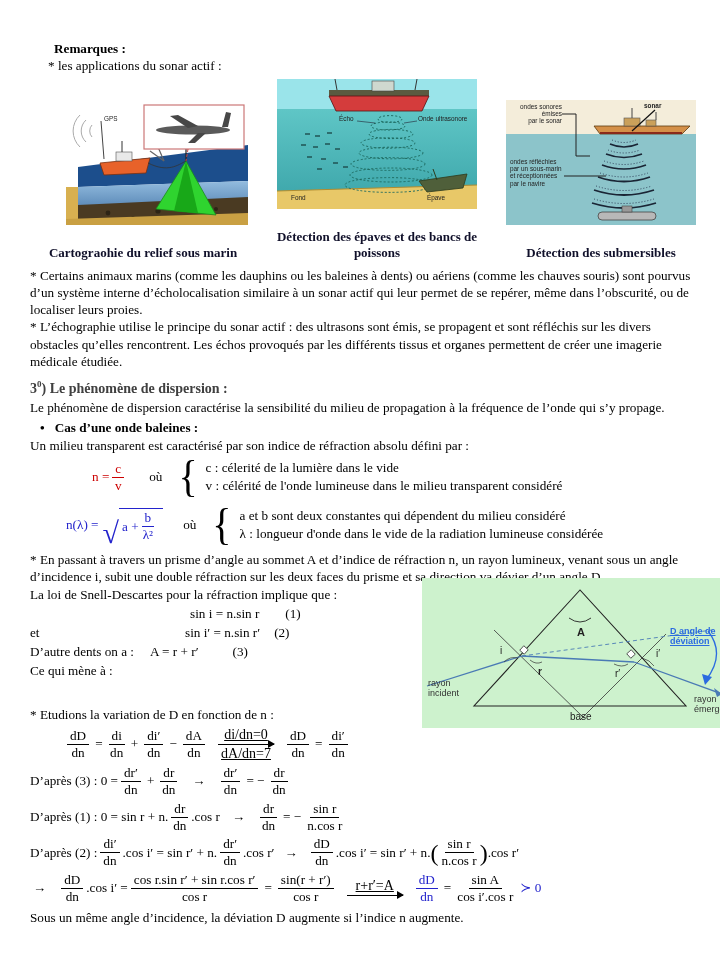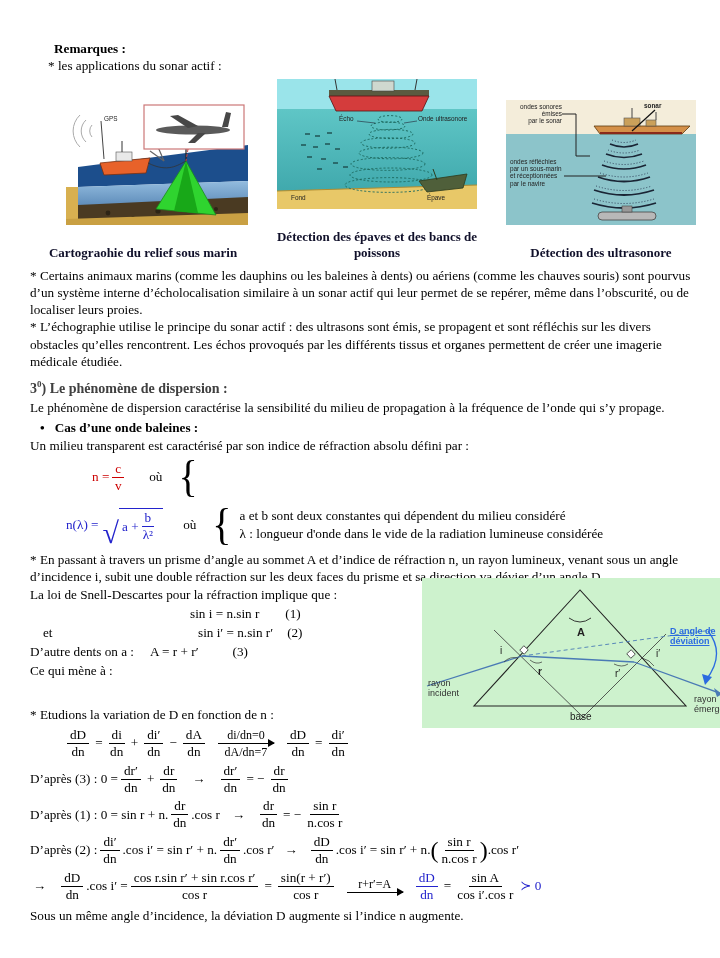--- a/index.html
+++ b/index.html
@@ -21,21 +21,21 @@
   .bullet-dot{margin-right:10px;}
   
   .frac{display:inline-flex;flex-direction:column;align-items:center;vertical-align:middle;line-height:1.05;margin:0 3px;text-align:center;}
   .frac .num{padding:0 3px 1px;border-bottom:1px solid currentColor;}
   .frac .den{padding-top:1px;}
   .op{margin:0 3px;}
   .eqrow{display:flex;align-items:center;margin:5px 0;}
   .red{color:#cc0000;}
   .blue{color:#2323cc;}
   .larrow{display:inline-flex;flex-direction:column;align-items:center;margin:0 10px;line-height:1;}
-  .larrow .lbl{font-size:12px;color:#000;}
+  .larrow .lbl{font-size:14px;color:#000;text-decoration:underline;}
   .larrow .shaft{position:relative;width:56px;height:1px;background:#000;margin:2px 0;}
   .larrow .shaft::after{content:"";position:absolute;right:-1px;top:-4px;width:0;height:0;border-left:7px solid #000;border-top:4px solid transparent;border-bottom:4px solid transparent;}
   .sqrt{display:inline-flex;align-items:flex-end;}
   .sqrt .radsign{font-size:30px;line-height:.8;transform:translateY(3px);}
   .sqrt .radbody{border-top:1.4px solid currentColor;padding:2px 6px 0 3px;display:inline-flex;align-items:center;}
   .brace{font-size:40px;font-weight:200;line-height:1;margin:0 8px 0 16px;transform:scaleY(1.1);}
   .cond{display:flex;align-items:center;}
   .cond .lines{display:flex;flex-direction:column;gap:2px;}
   .bigpar{font-size:24px;font-weight:300;vertical-align:middle;line-height:0;}
   .frow{display:flex;align-items:center;margin:3px 0;}
@@ -204,21 +204,21 @@
         </svg>
         <div class="flabel" style="left:6px;top:3px;text-align:right;width:50px;">ondes sonores
 émises
 par le sonar</div>
         <div class="flabel" style="left:138px;top:2px;font-weight:bold;">sonar</div>
         <div class="flabel" style="left:4px;top:58px;">ondes réfléchies
 par un sous-marin
 et réceptionnées
 par le navire</div>
       </div>
-      <div class="figcap">Détection des ultrasonore</div>
+      <div class="figcap">Détection des submersibles</div>
     </div>
   </div>
 
   <p style="margin-top:6px;">*  Certains animaux marins (comme les dauphins ou les baleines à dents) ou aériens (comme les chauves souris) sont pourvus d’un système interne d’écholocalisation similaire à un sonar actif qui leur permet de se repérer, même dans l’obscurité, ou de localiser leurs proies.</p>
   <p>*  L’échographie utilise le principe du sonar actif : des ultrasons sont émis, se propagent et sont réfléchis sur les divers obstacles qu’elles rencontrent. Les échos provoqués par les différents tissus et organes permettent de créer une imagerie médicale étudiée.</p>
 
   <p class="h-green"><span>3</span><sup>0</sup><span>) Le phénomène de dispersion :</span></p>
   <p>Le phénomène de dispersion caractérise la sensibilité du milieu de propagation à la fréquence de l’onde qui s’y propage.</p>
 
   <p class="bullet-line"><span class="bullet-dot">•</span><span>Cas d’une onde baleines :</span></p>
@@ -226,20 +226,24 @@
 
   <div class="frow" style="margin-left:62px;">
     <span class="red">n =</span>
     <span class="frac red">
         <span class="num">c</span>
         <span class="den">v</span>
       </span>
     <span style="margin-left:22px;">où</span>
     <span class="cond">
       <span class="brace">{</span>
+      <span class="lines">
+        <span>c :  célerité de la lumière dans le vide</span>
+        <span>v :  célérité de l'onde lumineuse dans le milieu transparent considéré</span>
+      </span>
     </span>
   </div>
 
 
   <div class="frow" style="margin-left:36px;margin-top:8px;margin-bottom:6px;">
     <span class="blue">n(λ) =</span>
     <span class="sqrt blue" style="margin-left:4px;">
       <span class="radsign">√</span>
       <span class="radbody">
         <span>a +</span>
@@ -261,21 +265,21 @@
 
   <p>*  En passant à travers un prisme d’angle au sommet A et d’indice de réfraction n, un rayon lumineux, venant sous un angle d’incidence  i, subit une double réfraction sur les deux faces du prisme et sa direction va dévier d’un angle D.</p>
 
   <div class="snellwrap">
     <p>La loi de Snell-Descartes pour la réfraction implique que :</p>
     <div class="eqrow" style="margin:3px 0 3px 160px;">
       <span>sin i = n.sin r</span>
       <span class="tag">(1)</span>
     </div>
     <div class="eqrow" style="margin:3px 0;">
-      <span style="width:155px;margin-left:13px;">et</span>
+      <span style="width:155px;">et</span>
       <span>sin i′ = n.sin r′</span>
       <span class="tag" style="margin-left:14px;">(2)</span>
     </div>
     <div class="eqrow" style="margin:3px 0;">
       <span>D’autre dents on a :</span>
       <span style="margin-left:16px;">A = r + r′</span>
       <span class="tag" style="margin-left:34px;">(3)</span>
     </div>
     <div class="eqrow" style="margin:3px 0;justify-content:space-between;">
       <span>Ce qui mène à :</span>

